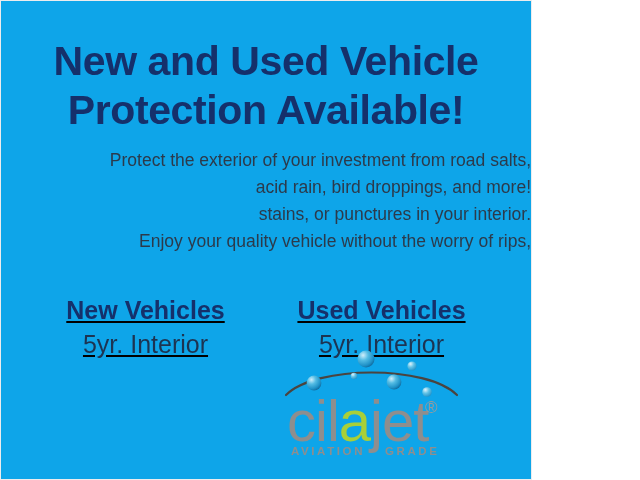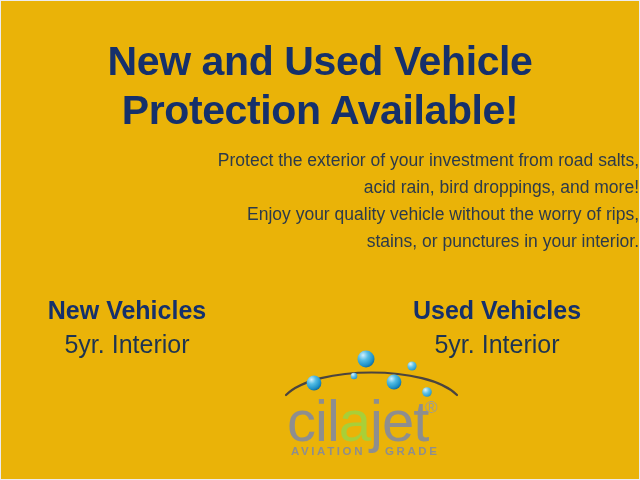--- a/index.html
+++ b/index.html
@@ -9,23 +9,23 @@
   }
   body {
     width: 640px;
     height: 480px;
     overflow: hidden;
     font-family: "Liberation Sans", sans-serif;
   }
 
   #promo-slide {
     position: relative;
-    width: 640px;
+    width: 532px;
     height: 480px;
-    background: #eab308;
+    background: #0ea5e9;
     box-sizing: border-box;
     border: 1px solid #ececee;
   }
 
   
   .headline {
     position: absolute;
     left: 0;
     right: 0;
     top: 36px;
@@ -49,25 +49,26 @@
     color: #2c3a4b;
     font-size: 17.5px;
     line-height: 27px;
   }
   .body-copy .bc-line { display: block; white-space: nowrap; }
 
   
   .columns {
     position: absolute;
     left: 0;
-    right: 14px;
+    right: 3px;
     top: 293px;
     display: flex;
-    justify-content: space-between;
+    justify-content: center;
     align-items: flex-start;
+    text-decoration: underline;
   }
   .col {
     width: 236px;
     text-align: center;
     color: #1a3461;
   }
   .col-left  { margin-left: 8px; }
   .col-right { margin-right: 10px; }
   .col-title {
     font-weight: bold;
@@ -101,22 +102,22 @@
 <div id="promo-slide">
 
   <div class="headline">
     <span class="hl-line">New and Used Vehicle</span>
     <span class="hl-line">Protection Available!</span>
   </div>
 
   <div class="body-copy">
     <span class="bc-line">Protect the exterior of your investment from road salts,</span>
     <span class="bc-line">acid rain, bird droppings, and more!</span>
+    <span class="bc-line">stains, or punctures in your interior.</span>
     <span class="bc-line">Enjoy your quality vehicle without the worry of rips,</span>
-    <span class="bc-line">stains, or punctures in your interior.</span>
   </div>
 
   <div class="columns">
 
     <div class="col col-left">
       <div class="col-title">New Vehicles</div>
       <div class="col-line">5yr. Interior</div>
     </div>
 
     <div class="col col-right">

